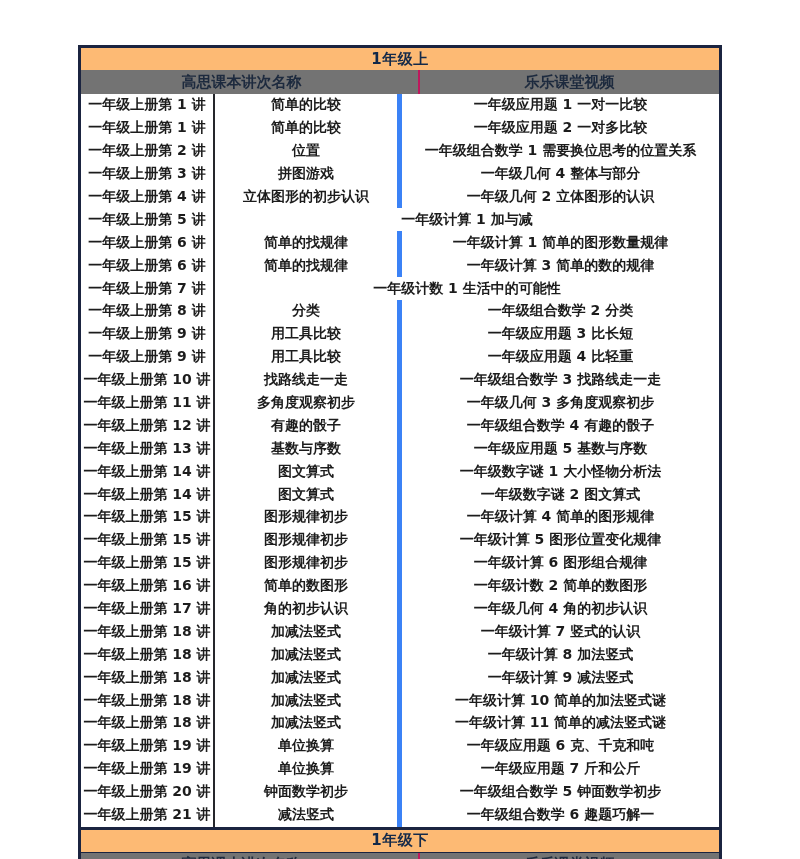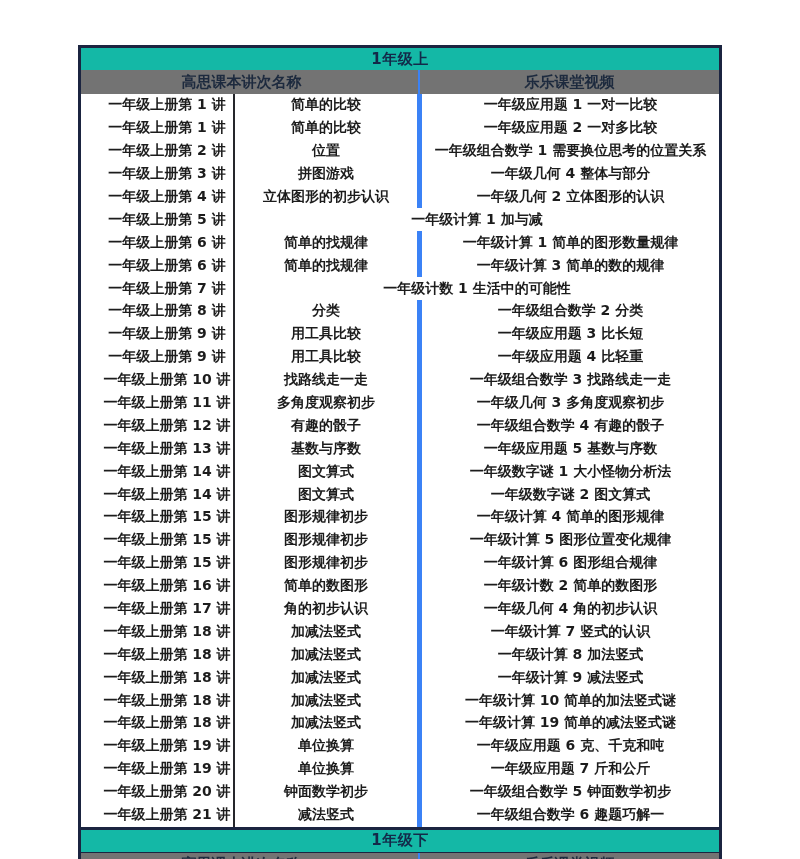--- a/index.html
+++ b/index.html
@@ -12,46 +12,45 @@
   .page { position: relative; width: 800px; height: 859px; background: #fff; }
   .sheet {
     position: absolute;
     left: 78px; top: 45px;
     width: 644px;
     border: 3px solid #1b2440;
     background: #fff;
   }
   .title-row {
     height: 22px;
-    background: #14b8a6;
+    background: #fdba74;
     color: #132949;
     font-weight: 700;
     font-size: 15px;
     display: flex; align-items: center; justify-content: center;
     letter-spacing: 0.5px;
   }
   .subheader-row {
     height: 24px;
     background: #737373;
     display: flex;
     font-weight: 700;
     font-size: 15px;
     color: #1d2a3e;
   }
   .subheader-row.partial { border-top: 1px solid #1b2440; height: 24px; }
   .sub-left  { width: 321px; display: flex; align-items: center; justify-content: center; }
-  .sub-right { flex: 1; border-left: 2px solid #3b82f6; display: flex; align-items: center; justify-content: center; margin-left: 16px; }
+  .sub-right { flex: 1; border-left: 2px solid #be185d; display: flex; align-items: center; justify-content: center; margin-left: 16px; }
   .rows { background: #fff; }
   .row {
     display: flex;
     height: 22.9px;
     font-size: 14px;
     font-weight: 600;
     color: #1c1c1c;
-    padding-left: 20px;
   }
   .cell {
     display: flex; align-items: center; justify-content: center;
     white-space: nowrap;
     overflow: hidden;
   }
   .c1 { width: 134px; border-right: 2px solid #25262b; }
   .c2 { width: 187px; border-right: 5px solid #3b82f6; }
   .c3 { flex: 1; }
   .section-divider { height: 3px; background: #1b2440; }
@@ -199,21 +198,21 @@
           <div class="cell c3">一年级计算 9 减法竖式</div>
         </div>
         <div class="row">
           <div class="cell c1">一年级上册第 18 讲</div>
           <div class="cell c2">加减法竖式</div>
           <div class="cell c3">一年级计算 10 简单的加法竖式谜</div>
         </div>
         <div class="row">
           <div class="cell c1">一年级上册第 18 讲</div>
           <div class="cell c2">加减法竖式</div>
-          <div class="cell c3">一年级计算 19 简单的减法竖式谜</div>
+          <div class="cell c3">一年级计算 11 简单的减法竖式谜</div>
         </div>
         <div class="row">
           <div class="cell c1">一年级上册第 19 讲</div>
           <div class="cell c2">单位换算</div>
           <div class="cell c3">一年级应用题 6 克、千克和吨</div>
         </div>
         <div class="row">
           <div class="cell c1">一年级上册第 19 讲</div>
           <div class="cell c2">单位换算</div>
           <div class="cell c3">一年级应用题 7 斤和公斤</div>

